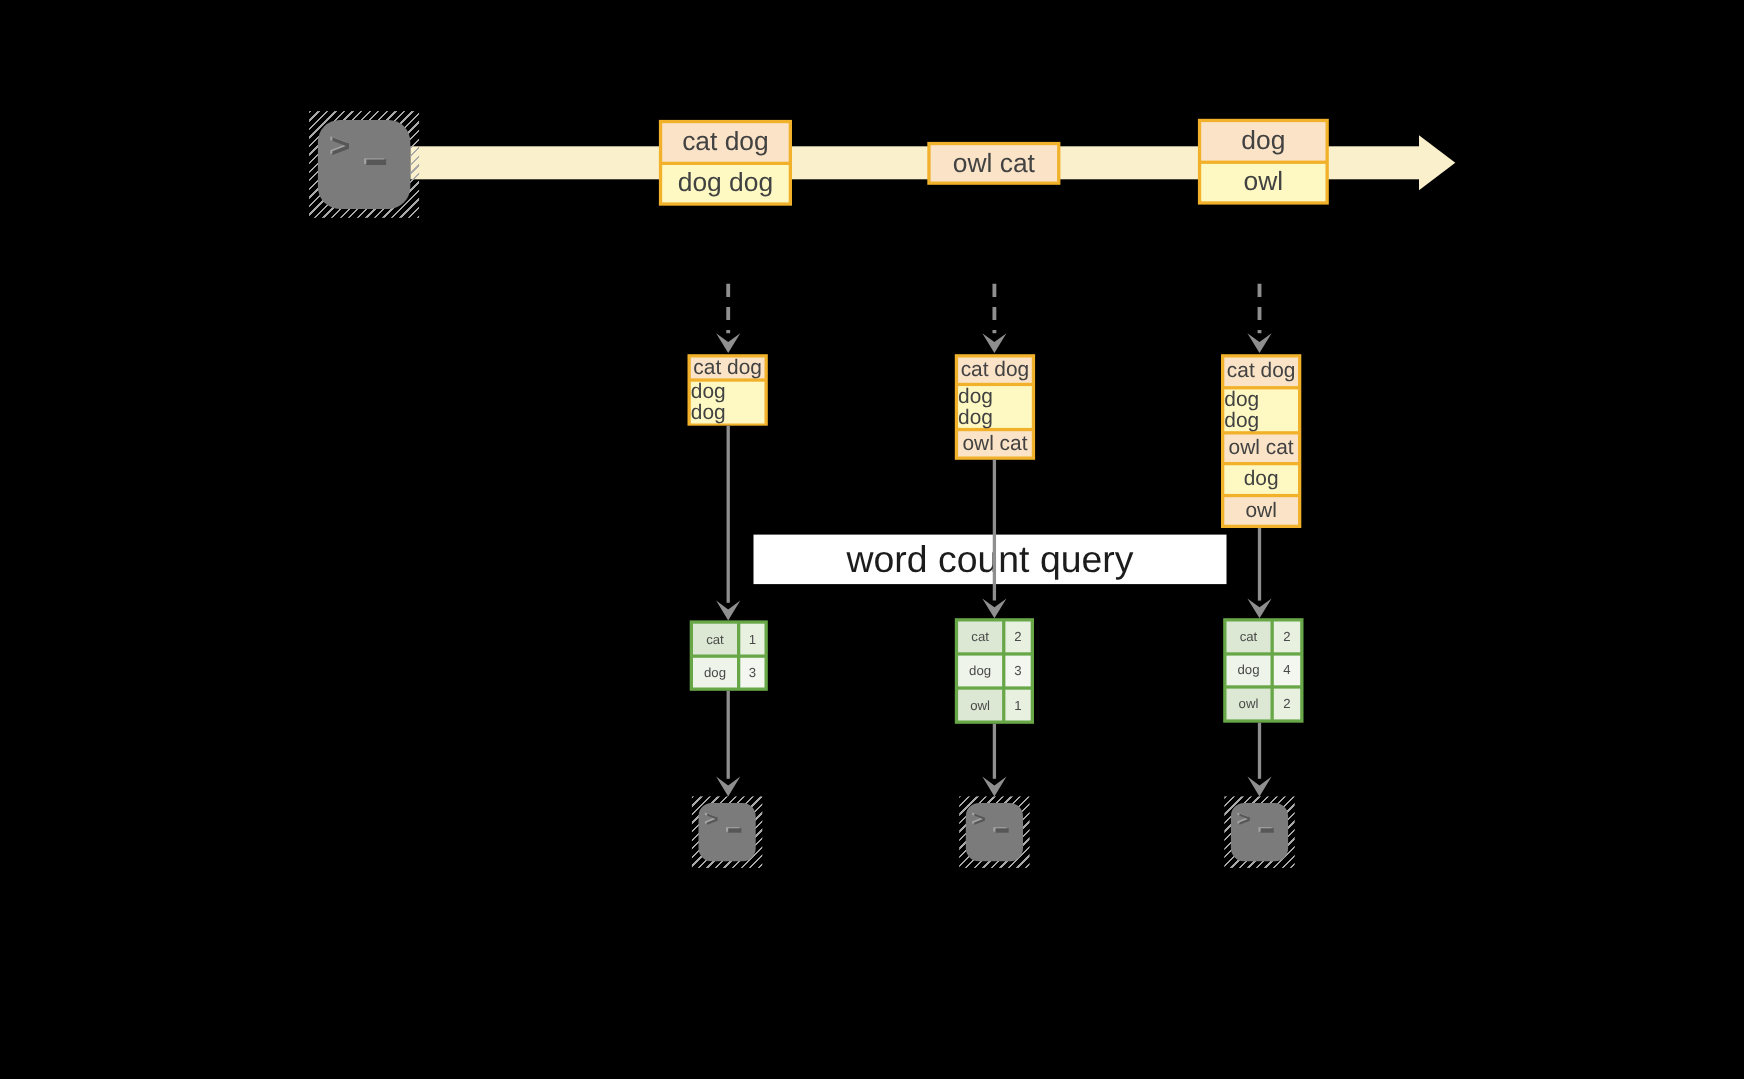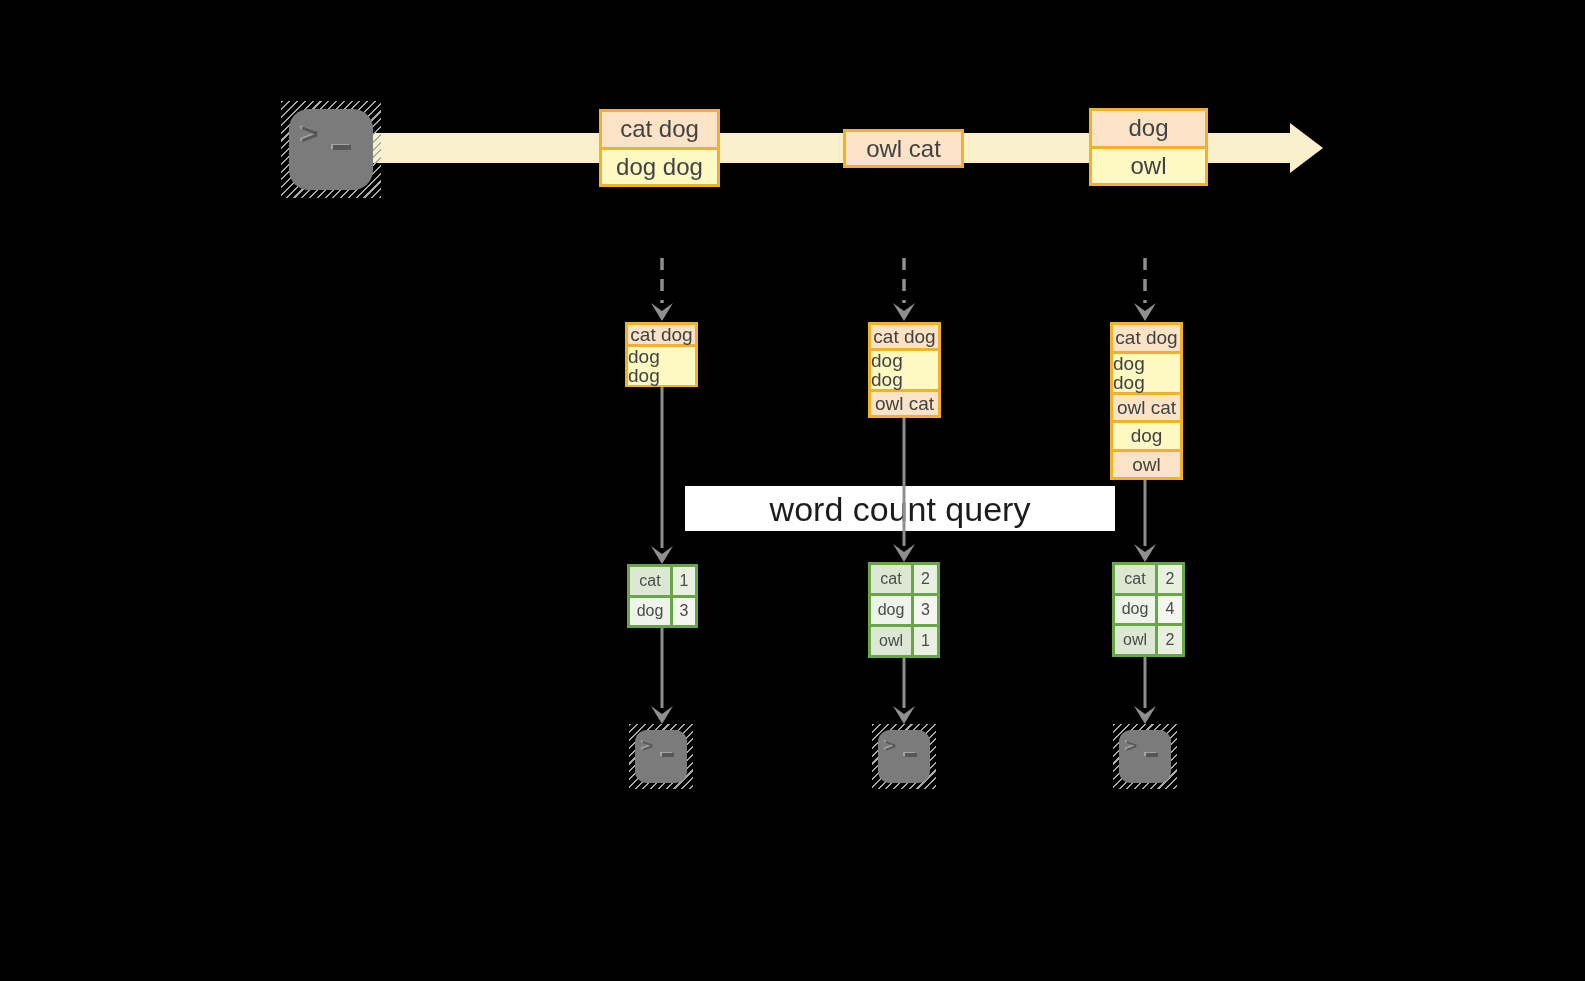--- a/index.html
+++ b/index.html
@@ -38,21 +38,21 @@
     color:#1c1c1c;font-size:34px;line-height:1;
   }
 
   
   .gtable{
     display:grid;grid-template-columns:40px 1fr;grid-auto-rows:1fr;
     background:#67a748;padding:3px;gap:3px;z-index:3;
   }
   .gtable .gcell{
     display:flex;align-items:center;justify-content:center;
-    color:#4a4a4a;font-size:16px;line-height:1;
+    color:#4a4a4a;font-size:12px;line-height:1;
   }
   .gwA{background:#dce8d3;}
   .gnA{background:#e8f0e0;}
   .gwB{background:#eff4eb;}
   .gnB{background:#f3f7f0;}
 
   
   .term{
     background:repeating-linear-gradient(135deg,#a9a9a9 0 1.5px,rgba(0,0,0,0) 1.5px 5.5px);
     z-index:3;

